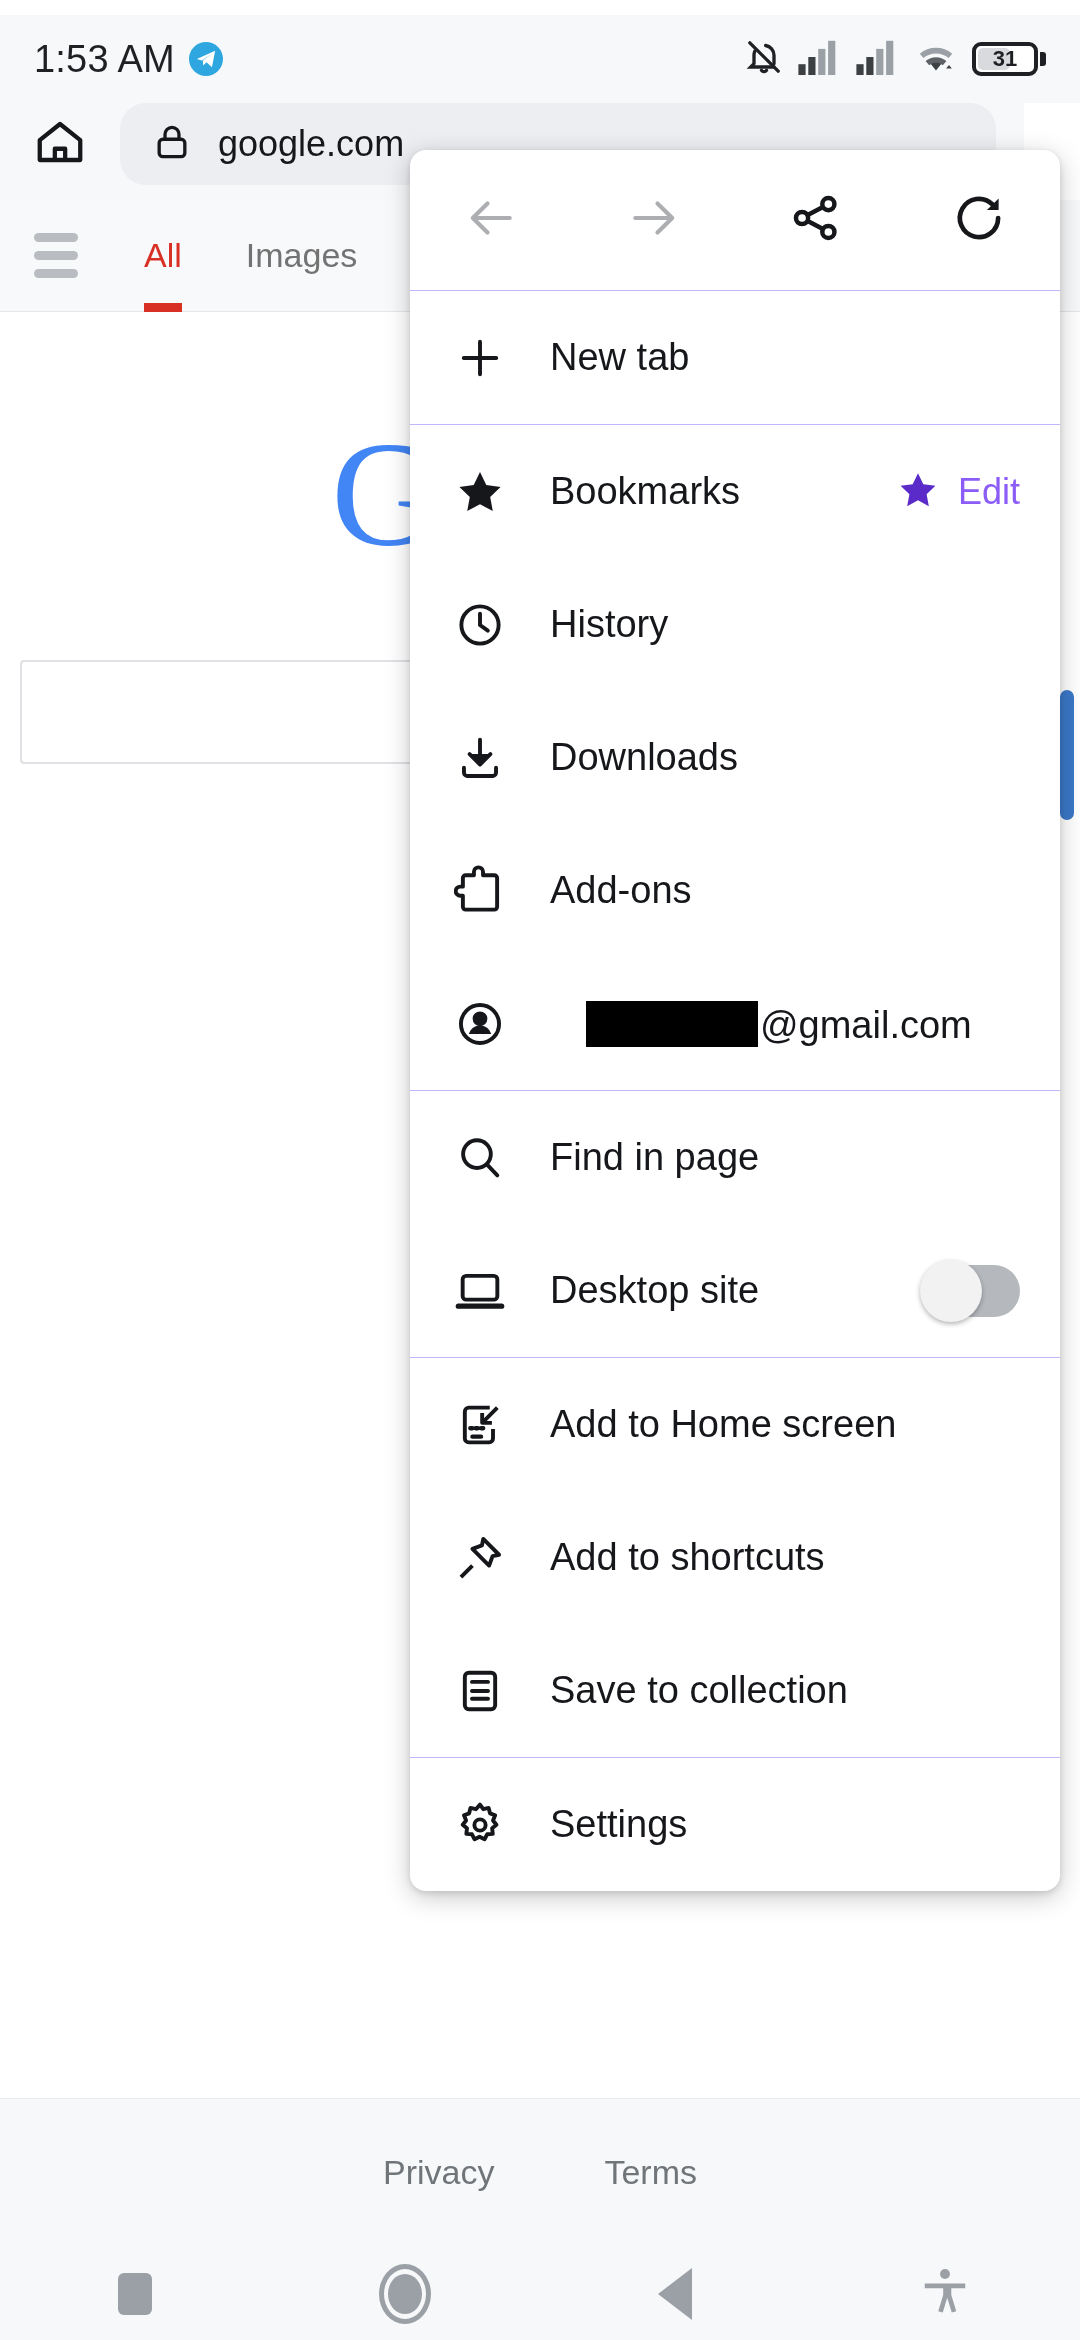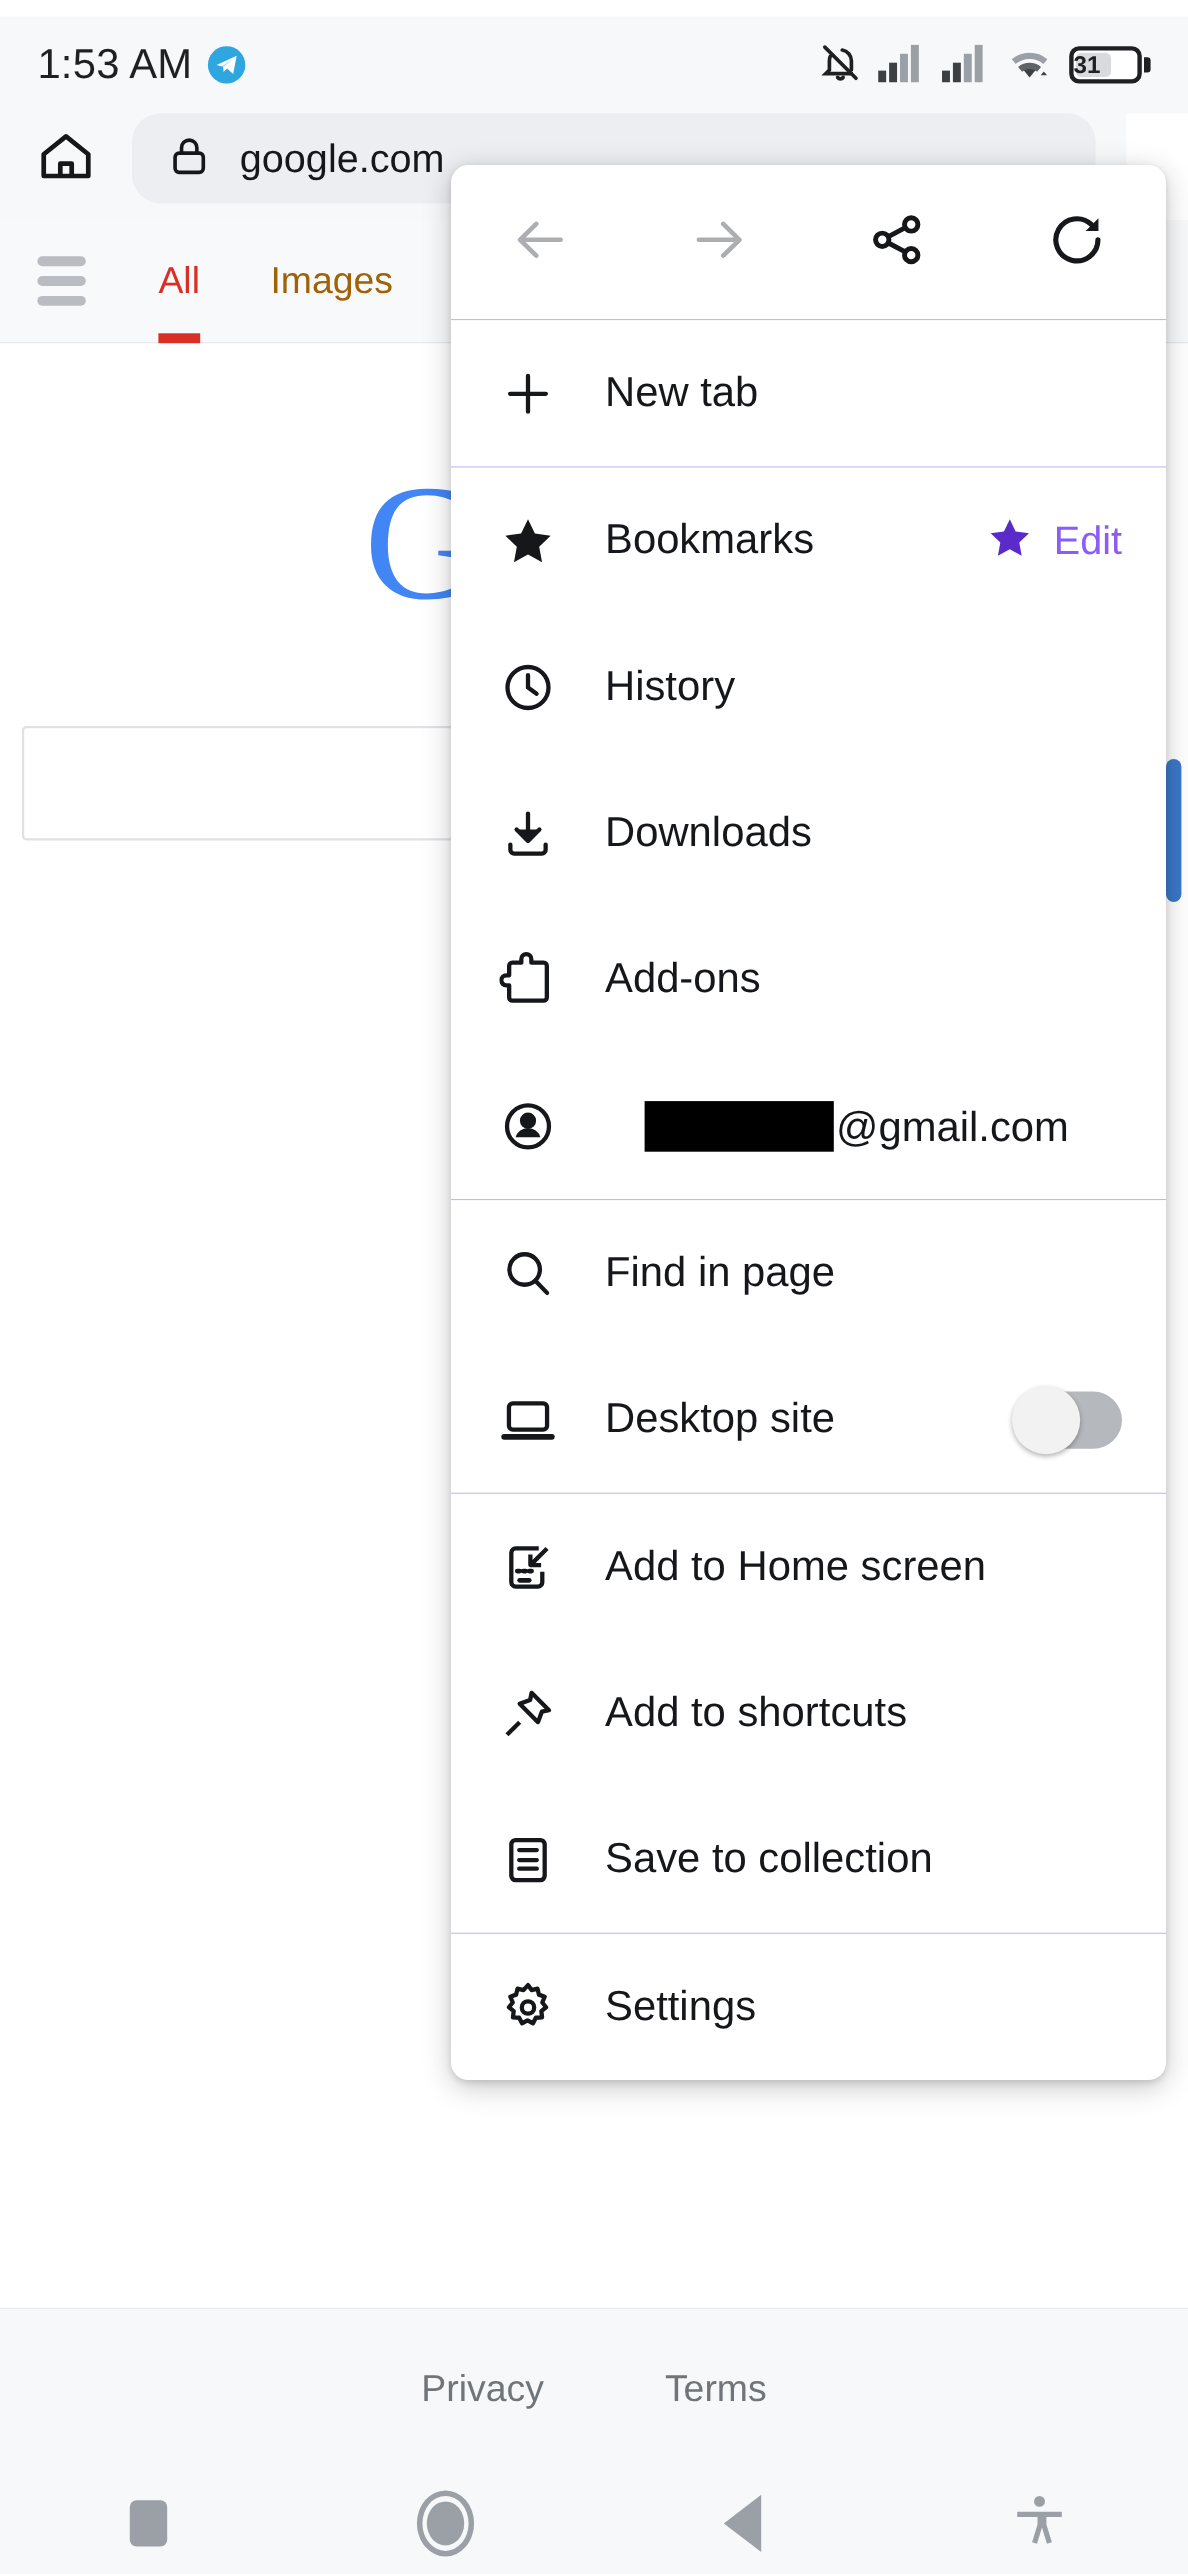--- a/index.html
+++ b/index.html
@@ -29,21 +29,21 @@
   .tg-badge {
     width: 34px; height: 34px; border-radius: 50%;
     background: #2ea6e0; display: flex; align-items: center; justify-content: center;
   }
   .status-right { margin-left: auto; display: flex; align-items: center; gap: 14px; }
   .batt {
     display: flex; align-items: center;
   }
   .batt-body {
     width: 66px; height: 34px; border: 4px solid #1f2023; border-radius: 9px;
-    display: flex; align-items: center; justify-content: flex-start;
+    display: flex; align-items: center; justify-content: center;
     position: relative; background: #ffffff;
   }
   .batt-fill {
     position: absolute; left: 2px; top: 2px; bottom: 2px; width: 55%;
     background: #d8dade; border-radius: 5px;
   }
   .batt-num { position: relative; font-size: 22px; color: #1f2023; font-weight: 600; }
   .batt-cap { width: 6px; height: 14px; background: #1f2023; border-radius: 0 3px 3px 0; margin-left: 2px; }
 
   
@@ -70,21 +70,21 @@
   }
   .gtabs {
     height: 112px; background: #f8f9fa;
     display: flex; align-items: center; gap: 0;
     border-bottom: 1px solid #e4e6e9;
     position: relative;
   }
   .hamburger { width: 112px; display: flex; flex-direction: column; gap: 9px; padding: 0 34px; }
   .hamburger span { display: block; height: 9px; background: #b9bcc0; border-radius: 5px; }
   .gtab {
-    font-size: 34px; color: #a16207; padding: 0 32px;
+    font-size: 34px; color: #737373; padding: 0 32px;
     height: 112px; display: flex; align-items: center; position: relative;
   }
   .gtab.active { color: #d93025; }
   .gtab.active::after {
     content: ""; position: absolute; bottom: 0; left: 32px; right: 32px;
     height: 9px; background: #d93025;
   }
   .glogo {
     margin-top: 96px; text-align: center;
     font-size: 150px; font-weight: 400; letter-spacing: -4px;

